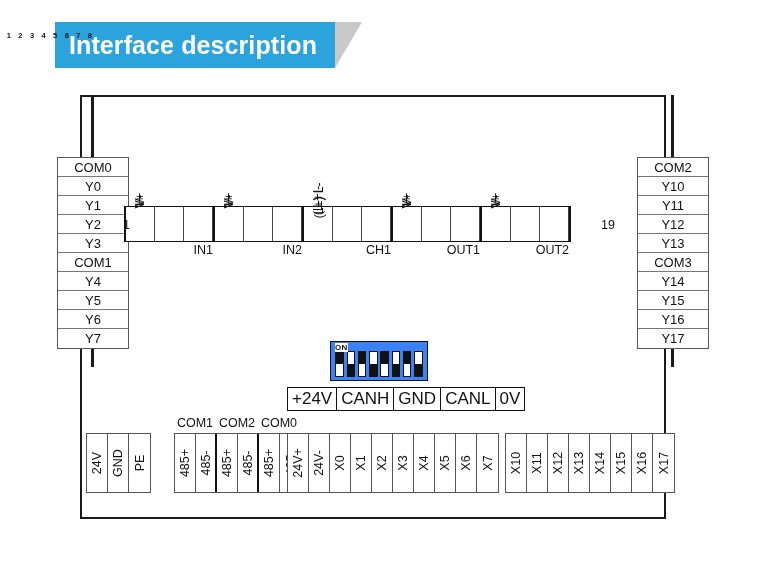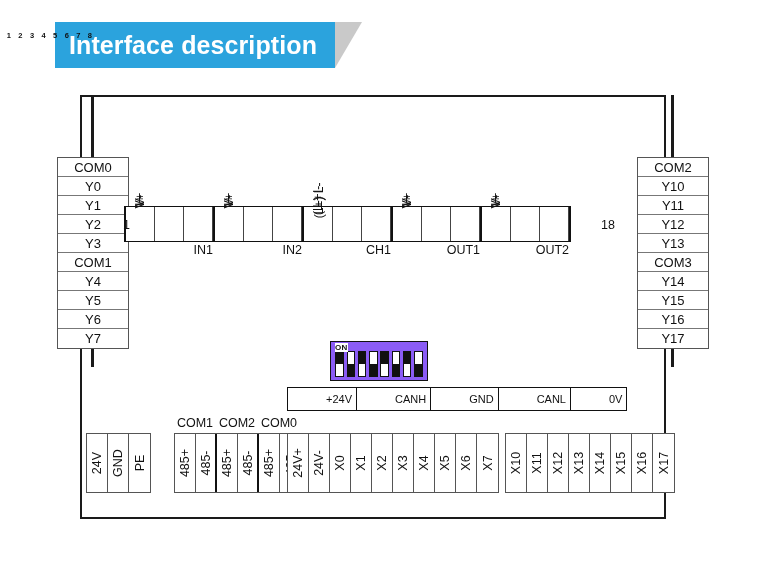--- a/index.html
+++ b/index.html
@@ -72,21 +72,21 @@
   .glabel{
     position:absolute;top:36px;left:0;width:100%;text-align:right;
     font-size:12.5px;color:#111;
   }
   .pinnum{
     position:absolute;font-size:12.5px;color:#111;top:218px;z-index:4;
   }
   
   .dip{
     position:absolute;left:330px;top:341px;width:98px;height:40px;
-    border:1.6px solid #111;background:#8b5cf6;box-sizing:border-box;z-index:3;
+    border:1.6px solid #111;background:#3b82f6;box-sizing:border-box;z-index:3;
     display:flex;align-items:center;padding:0 3px;
   }
   .dip-on{
     position:absolute;left:4px;top:1px;font-size:8px;font-weight:bold;
     color:#111;background:#fff;letter-spacing:0.3px;
   }
   .sw{
     width:9px;height:26px;margin:0 1.3px;margin-top:5px;
     border:1px solid #111;box-sizing:border-box;
     display:flex;flex-direction:column;
@@ -101,22 +101,22 @@
   }
   .dip-nums span{
     width:11.6px;text-align:center;font-size:7.5px;color:#111;font-weight:bold;
   }
   
   .can-row{
     position:absolute;left:287px;top:387px;display:flex;
     border:1.4px solid #111;box-sizing:border-box;z-index:3;background:#fff;
   }
   .can-cell{
-    height:22px;line-height:22px;text-align:center;font-size:11px;color:#111;
-    border-right:1.4px solid #111;box-sizing:border-box;padding:0 4px;margin-left:34px;
+    height:22px;line-height:22px;text-align:center;font-size:17px;color:#111;
+    border-right:1.4px solid #111;box-sizing:border-box;padding:0 4px;
   }
   .can-cell:last-child{border-right:none;}
   
   .bgroup{
     position:absolute;display:flex;border:1.5px solid #555;box-sizing:border-box;
     background:#fff;z-index:3;top:433px;height:60px;
   }
   .bcell{
     width:21px;border-right:1.4px solid #555;box-sizing:border-box;
     position:relative;background:#fff;
@@ -263,21 +263,21 @@
         </div>
         <div class="conn-cell">
           <div class="vlabel">
             <span>V-</span>
           </div>
         </div>
         <div class="glabel">OUT2</div>
       </div>
     </div>
 </div>
-<div class="pinnum" style="left:601px;">18</div>
+<div class="pinnum" style="left:601px;">19</div>
 
 <div class="dip" id="dip-switch">
   <div class="dip-on">ON</div>
 <div class="sw up">
       <div class="half"></div>
       <div class="half"></div>
     </div>
     <div class="sw down">
       <div class="half"></div>
       <div class="half"></div>

